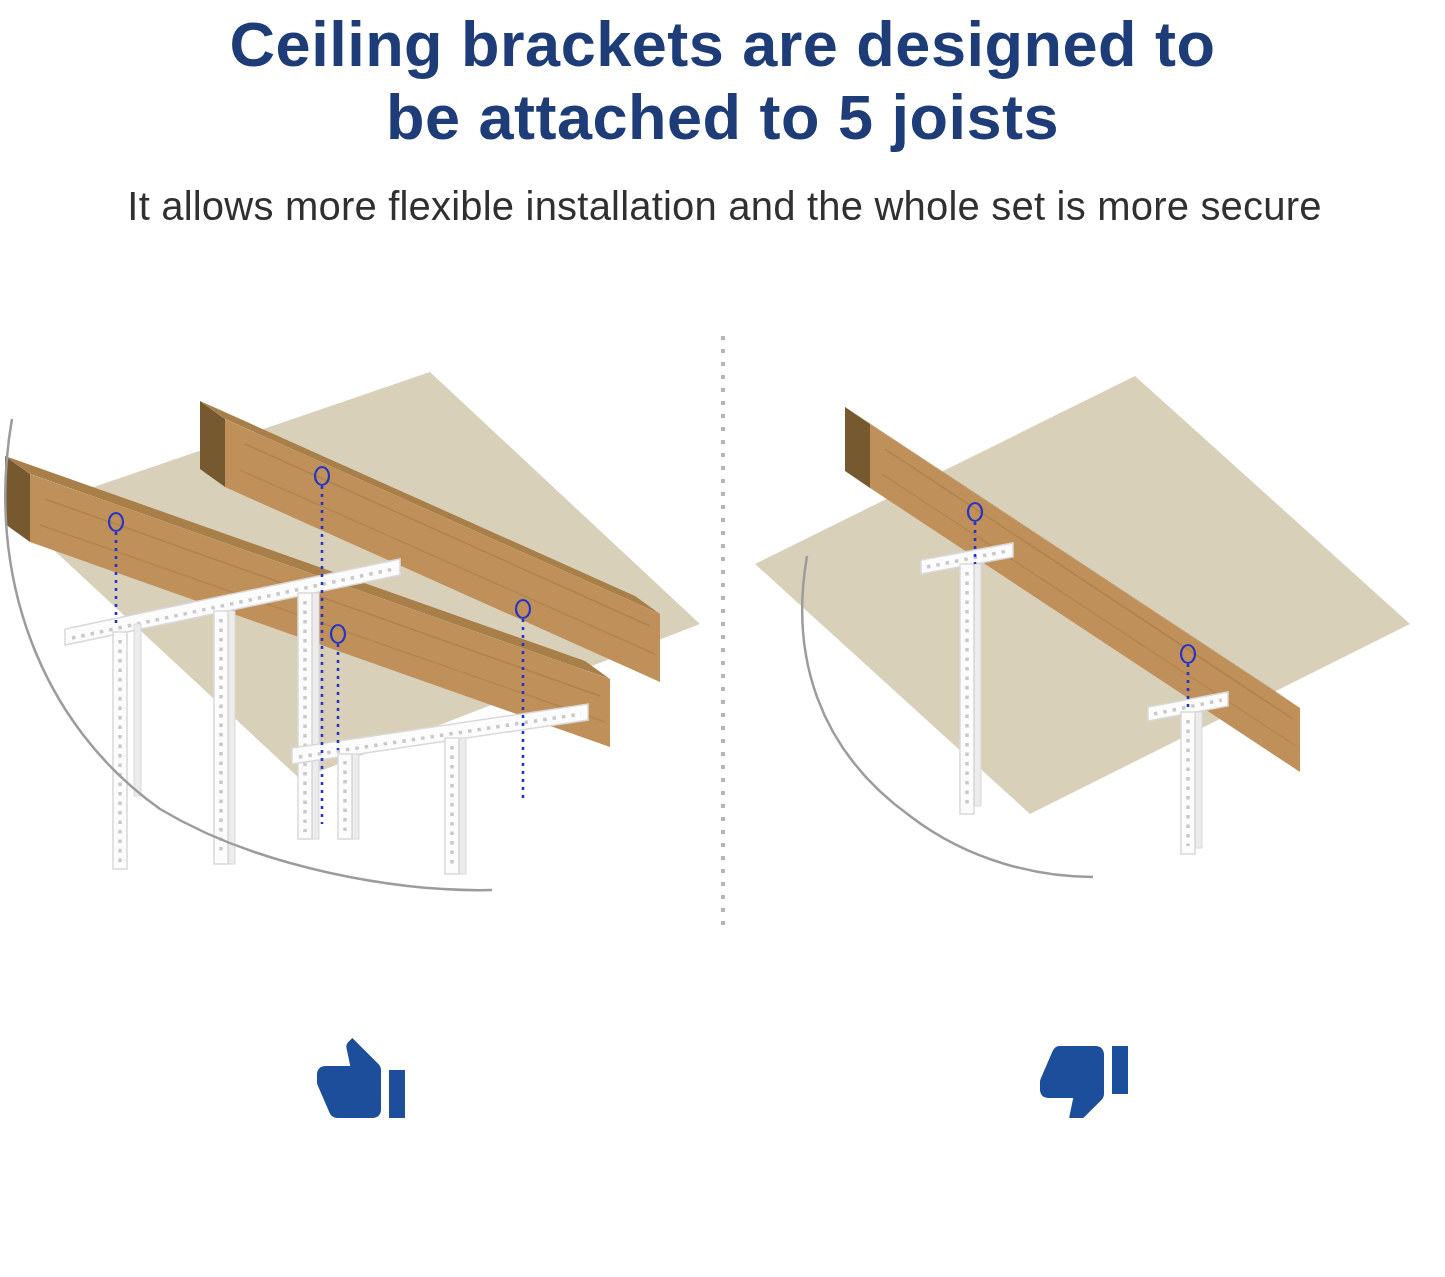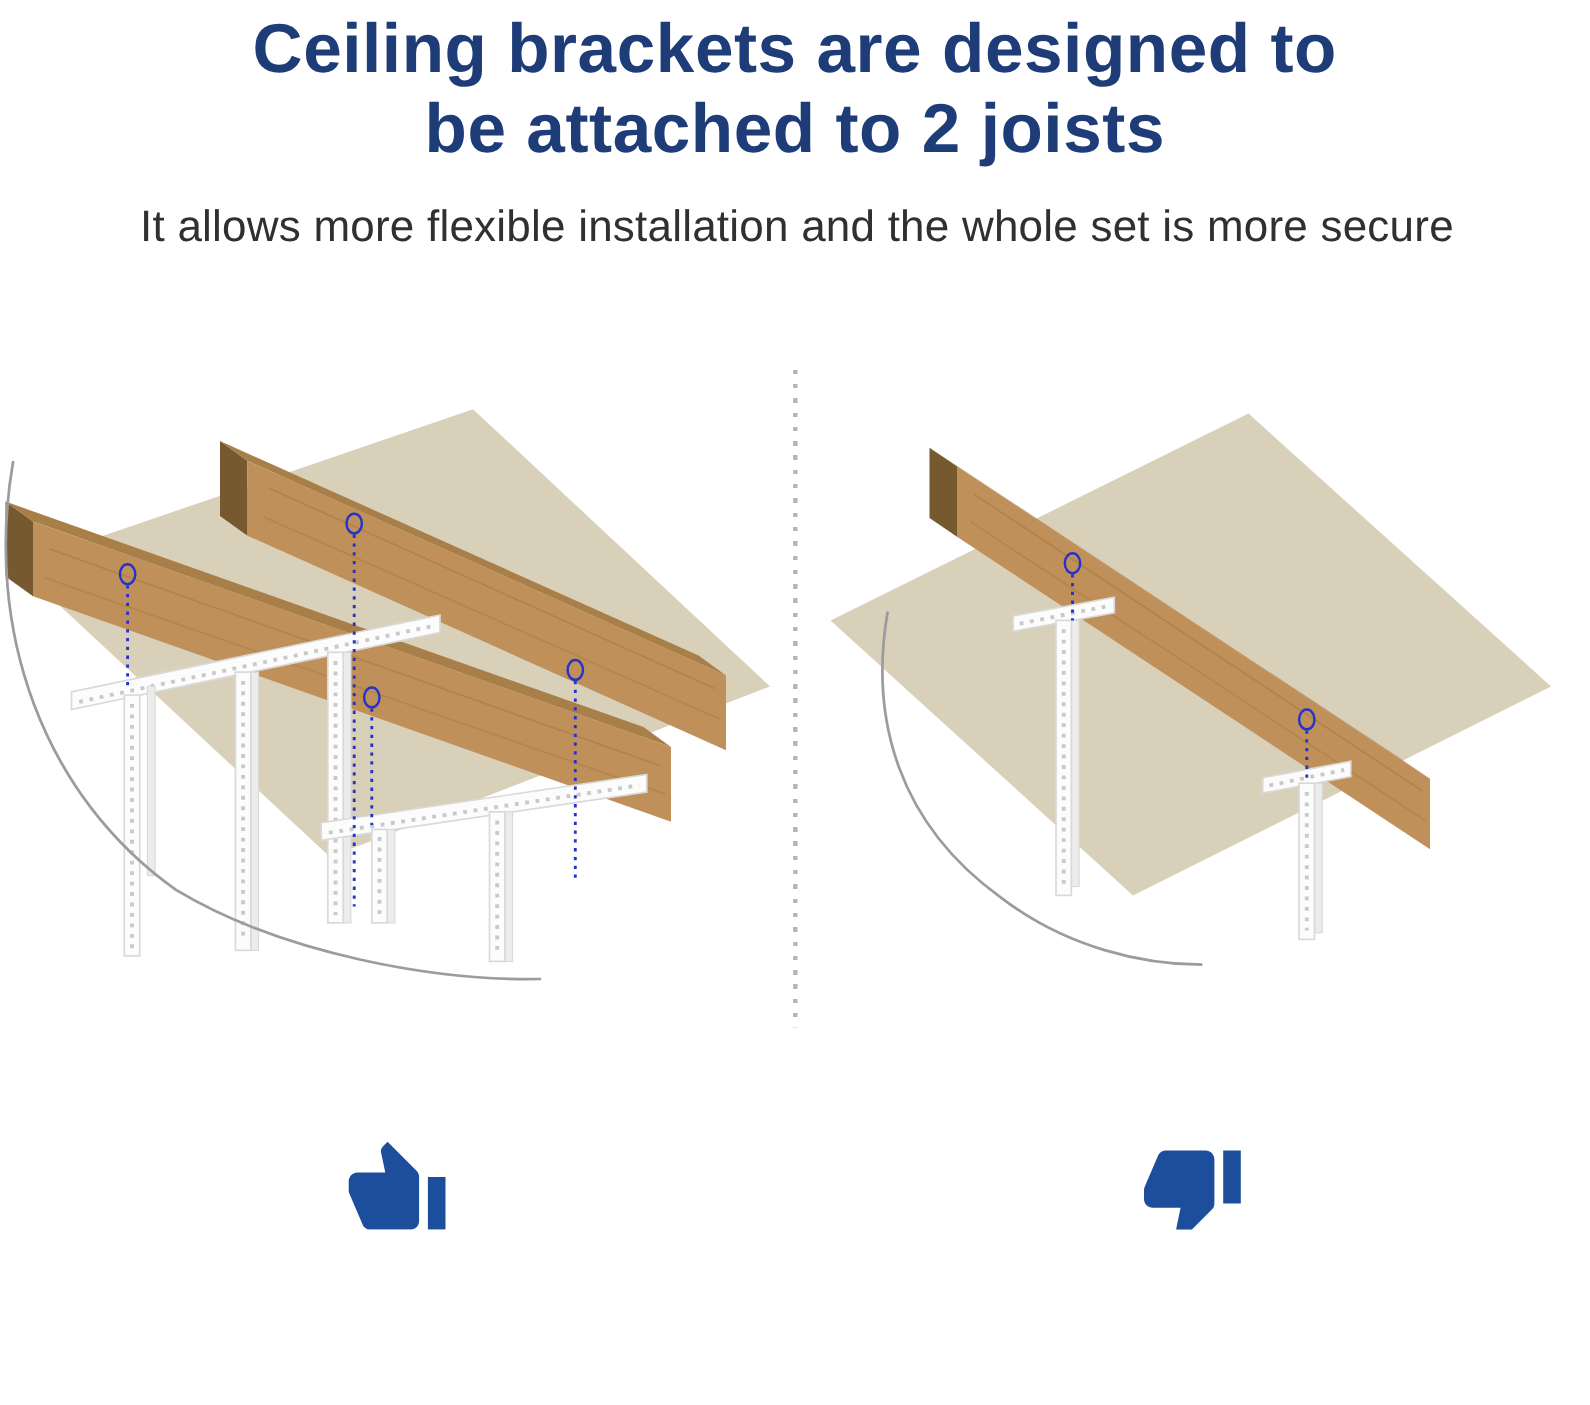--- a/index.html
+++ b/index.html
@@ -51,21 +51,21 @@
   .thumb-icon{width:100px;height:96px;fill:var(--icon-blue);}
   svg{display:block;}
   .panel svg{width:700px;height:630px;}
 </style>
 </head>
 <body>
 
 <div class="page">
 
   <div class="header">
-    <h1 class="title"><span>Ceiling brackets are designed to</span><br><span>be attached to 2 joists</span></h1>
+    <h1 class="title"><span>Ceiling brackets are designed to</span><br><span>be attached to 5 joists</span></h1>
     <p class="subtitle">It allows more flexible installation and the whole set is more secure</p>
   </div>
 
   <div class="compare">
 
     <div class="panel">
       <svg viewBox="0 0 700 630">
 
         <polygon points="15,190 430,48 700,300 300,455" fill="var(--ceiling-tan)"></polygon>
 

